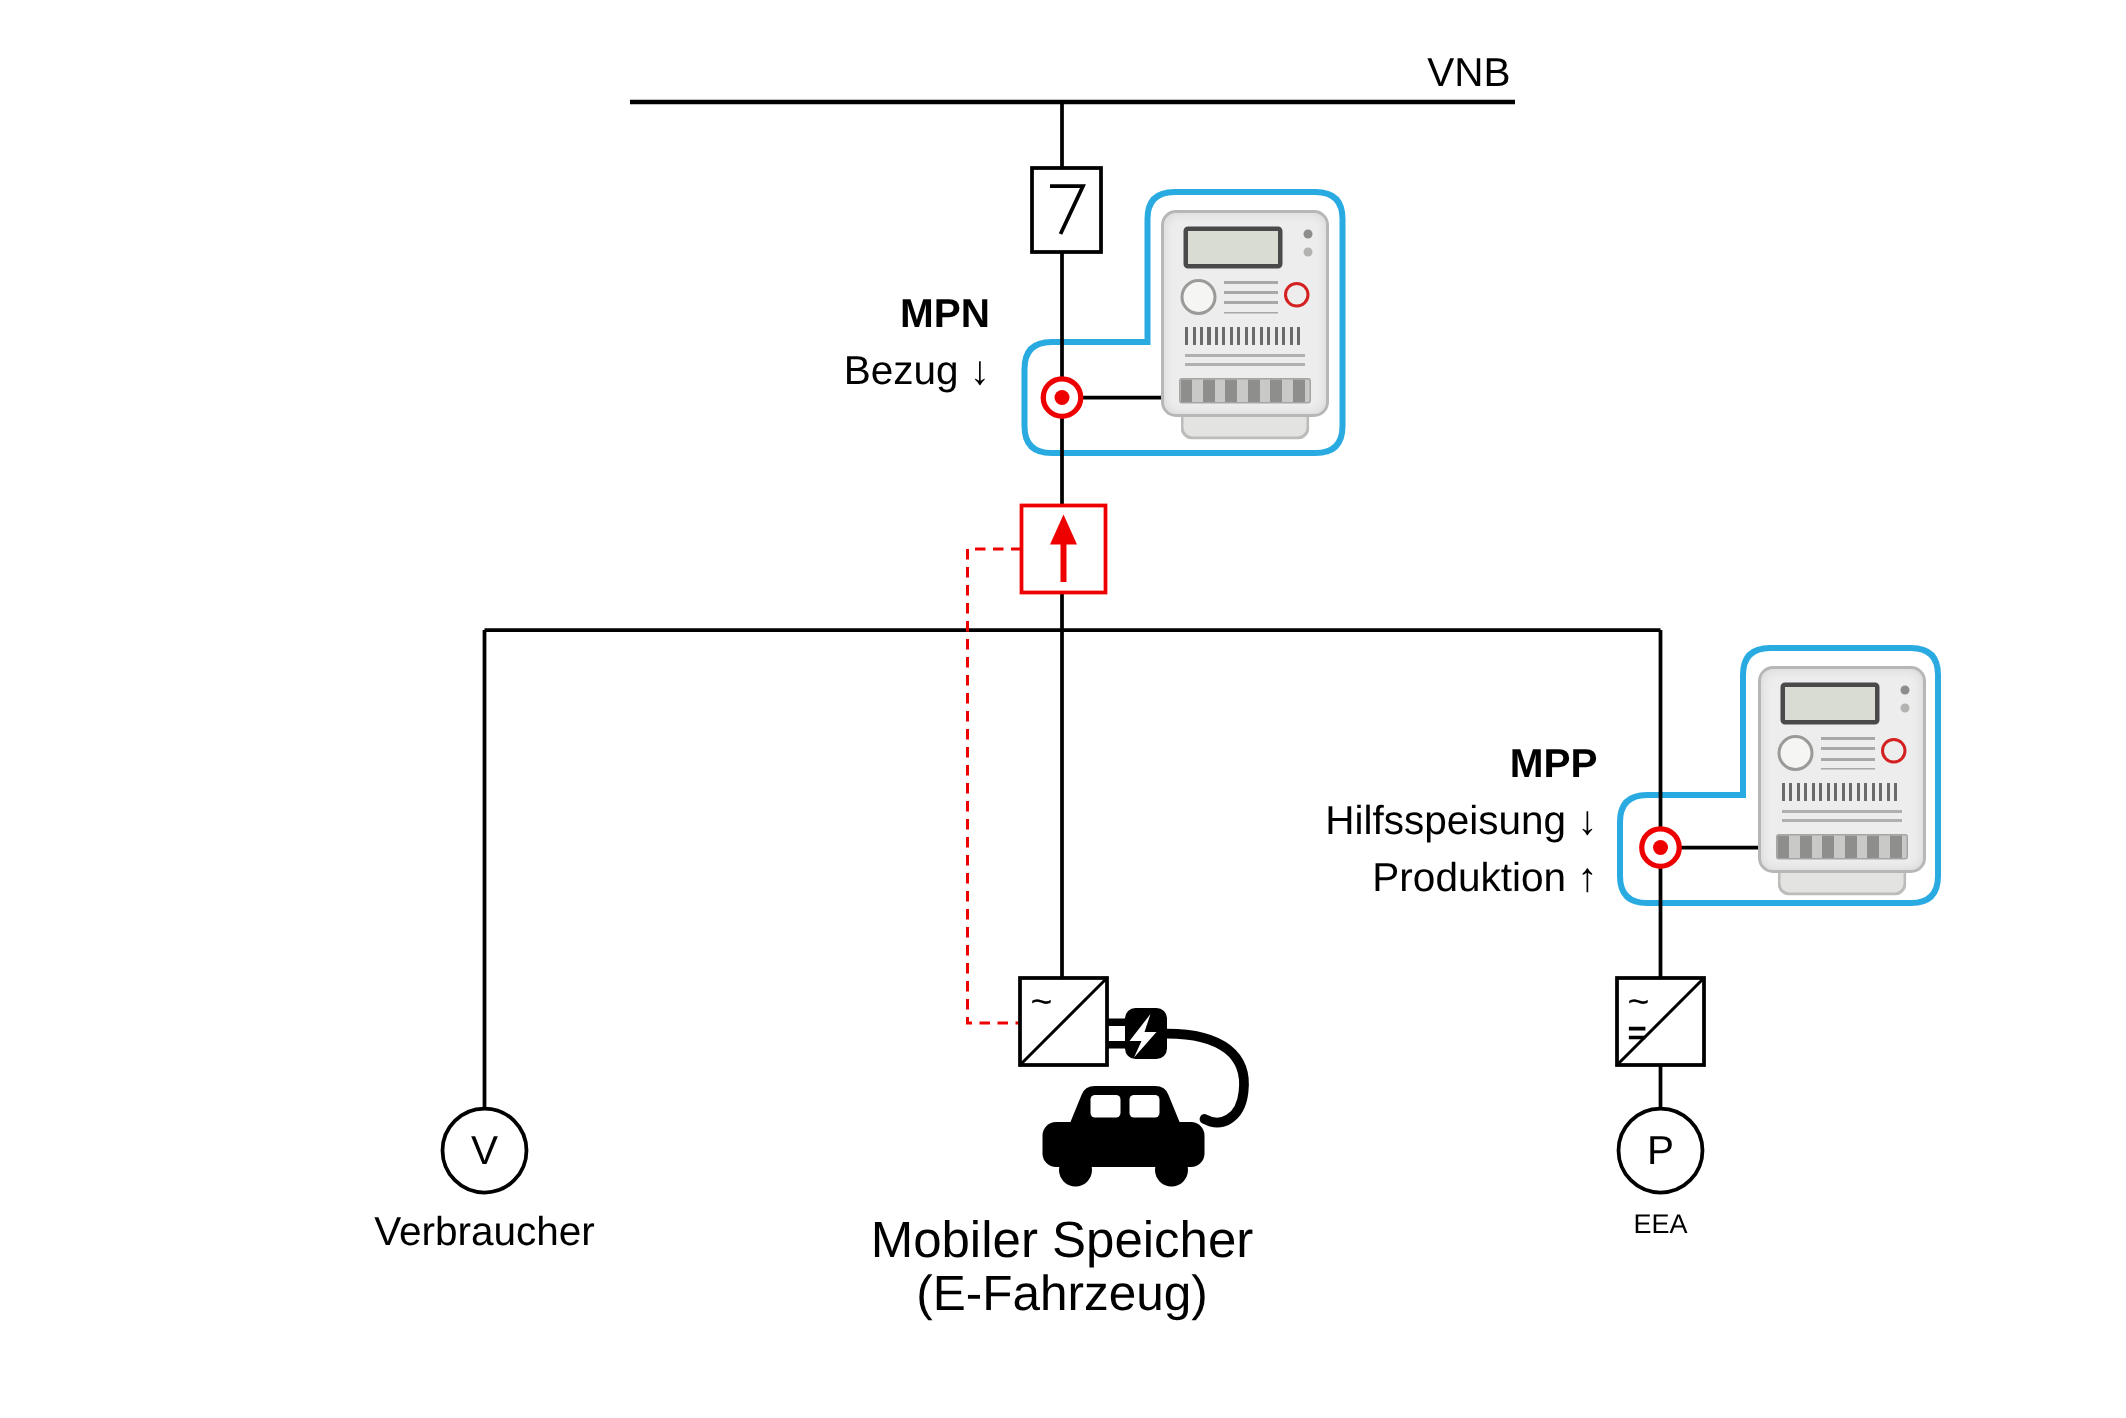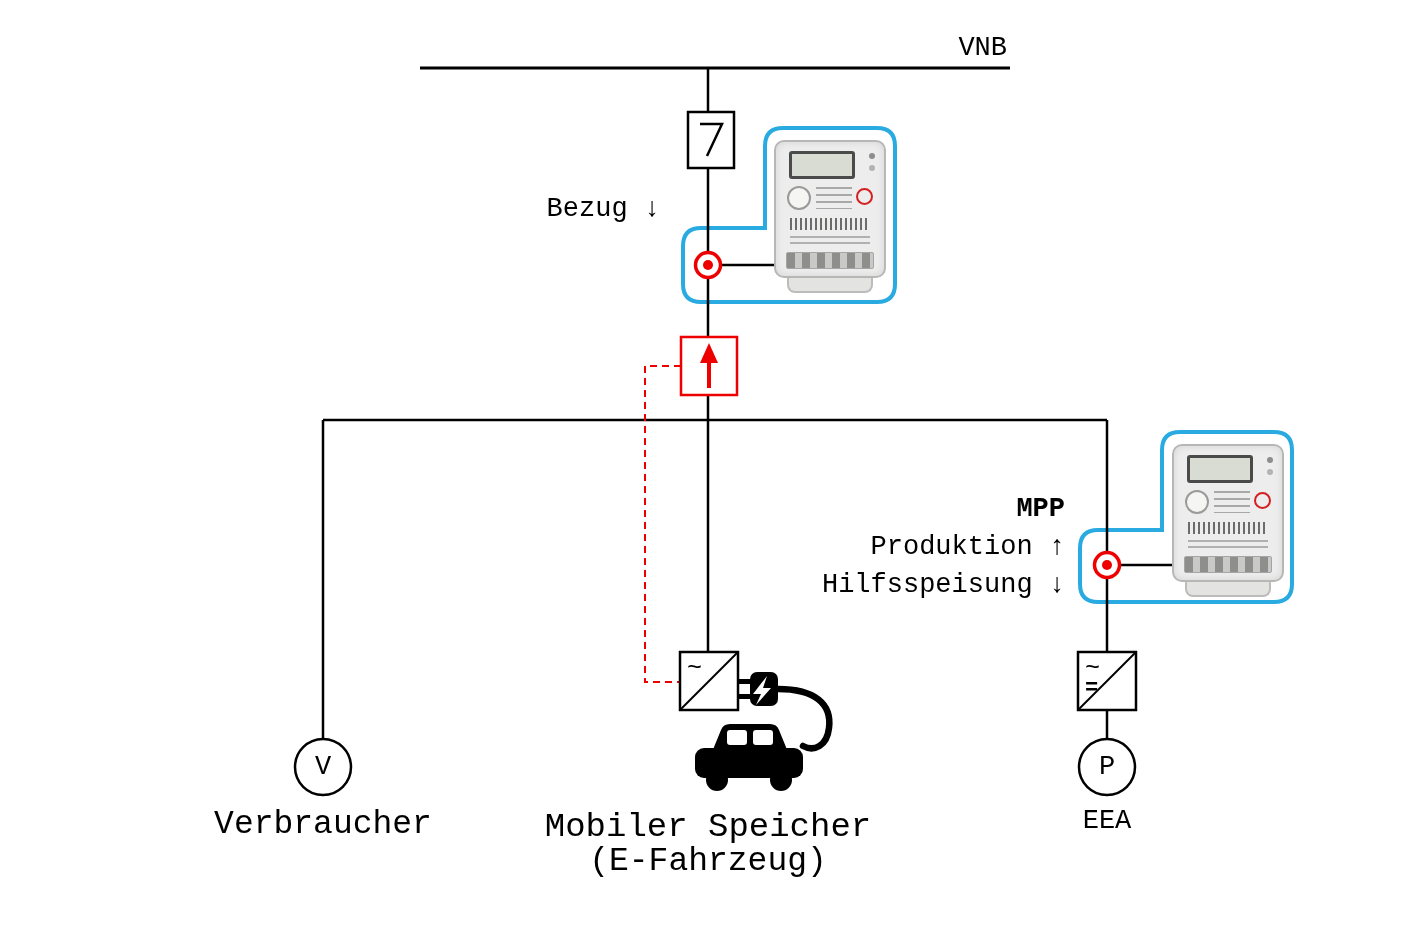--- a/index.html
+++ b/index.html
@@ -1,18 +1,18 @@
 <!DOCTYPE html>
 <html><head>
 <meta charset="utf-8">
 <style>
   html,body{margin:0;padding:0;background:#fff;}
   #canvas{
     position:relative;width:1417px;height:945px;background:#fff;overflow:hidden;
-    font-family:Liberation Mono, monospace;color:#000;
+    font-family:Liberation Sans, sans-serif;color:#000;
   }
   #diagram-svg{position:absolute;left:0;top:0;z-index:1;}
   .label{position:absolute;z-index:3;white-space:nowrap;}
   .rt{text-align:right;}
   .ct{text-align:center;}
   .block{position:absolute;z-index:3;line-height:38px;font-size:27px;}
   .bold{font-weight:bold;}
   .sym{position:absolute;z-index:3;font-size:25px;line-height:1;}
   .circle-letter{position:absolute;z-index:3;width:40px;text-align:center;font-size:27px;}
 
@@ -125,34 +125,35 @@
       <div class="meter-barcode"></div>
       <div class="meter-plate"></div>
       <div class="meter-terminal"></div>
     </div>
     <div class="meter-foot"></div>
   </div>
 
   <div class="label" style="left:880px;top:33px;width:127px;font-size:27px;text-align:right;">VNB</div>
 
   <div class="block rt" style="left:380px;top:190px;width:280px;">
+    <div class="bold">MPN</div>
     <div>Bezug ↓</div>
   </div>
 
   <div class="block rt" style="left:780px;top:490px;width:285px;">
     <div class="bold">MPP</div>
+    <div>Hilfsspeisung ↓</div>
     <div>Produktion ↑</div>
-    <div>Hilfsspeisung ↓</div>
   </div>
 
   <div class="sym" style="left:687px;top:656px;">~</div>
   <div class="sym" style="left:1085px;top:656px;">~</div>
   <div class="sym" style="left:1085px;top:678px;font-size:22px;font-weight:bold;">=</div>
 
   <div class="circle-letter" style="left:303px;top:752px;">V</div>
   <div class="circle-letter" style="left:1087px;top:752px;">P</div>
 
-  <div class="label ct" style="left:203px;top:806px;width:240px;font-size:33px;">Verbraucher</div>
+  <div class="label ct" style="left:203px;top:806px;width:240px;font-size:27px;">Verbraucher</div>
   <div class="label ct" style="left:528px;top:808px;width:360px;font-size:34px;">Mobiler Speicher</div>
   <div class="label ct" style="left:528px;top:843px;width:360px;font-size:33px;">(E-Fahrzeug)</div>
-  <div class="label ct" style="left:1027px;top:806px;width:160px;font-size:27px;">EEA</div>
+  <div class="label ct" style="left:1027px;top:806px;width:160px;font-size:18px;">EEA</div>
 
 </div>
 
 </body></html>

